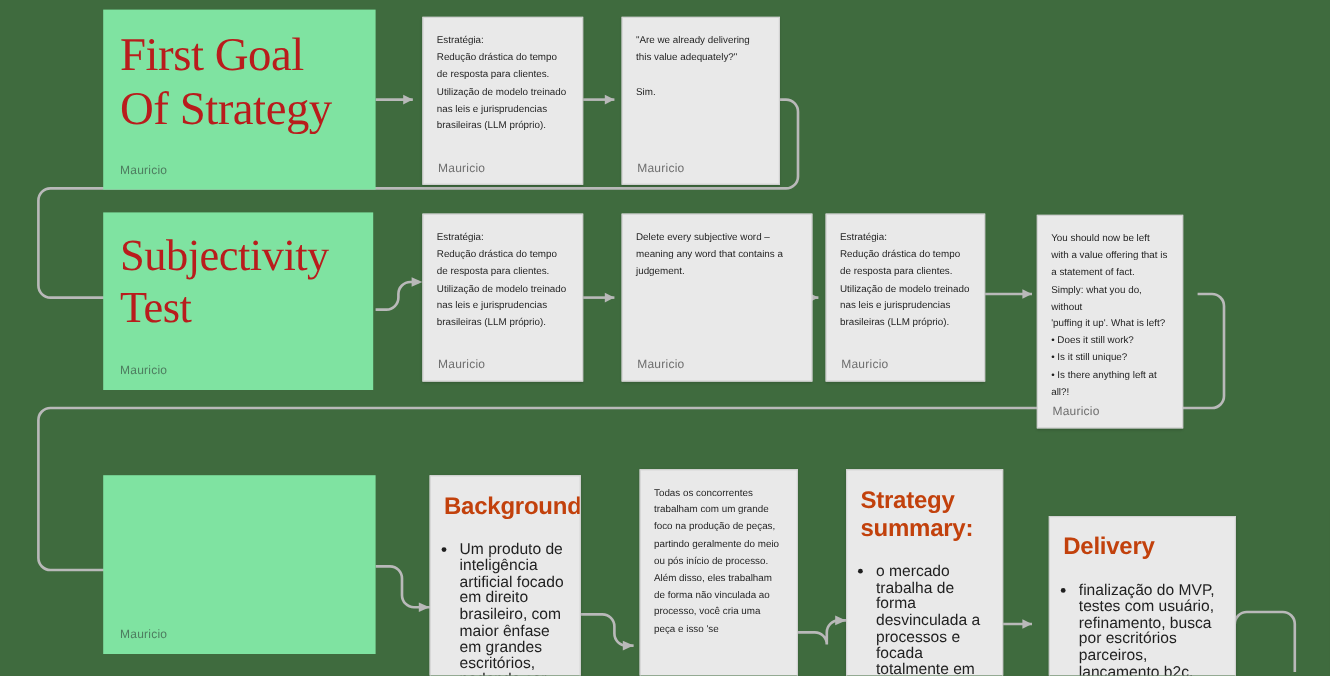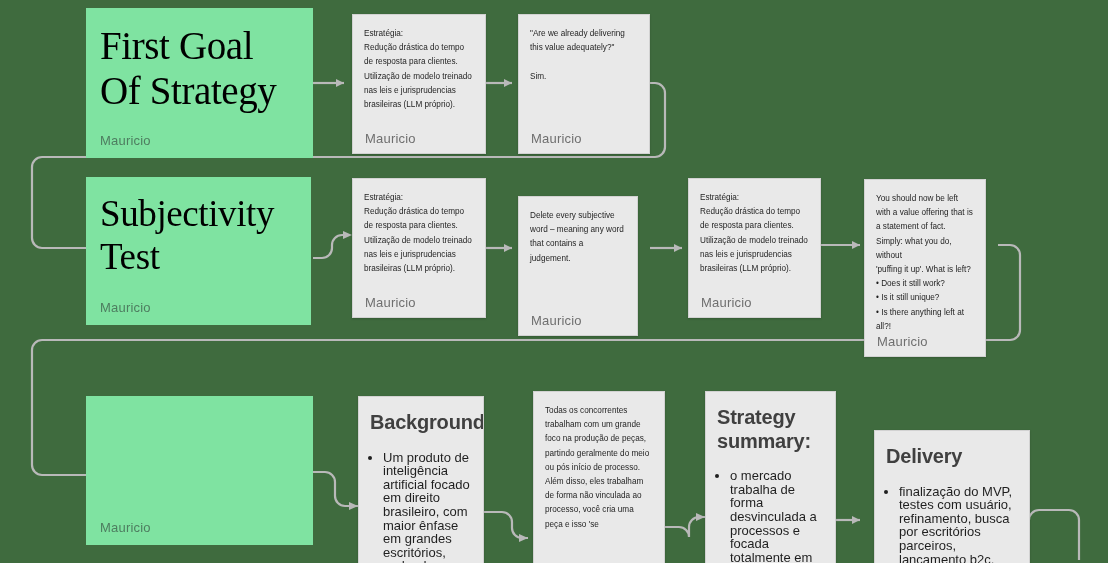--- a/index.html
+++ b/index.html
@@ -22,21 +22,21 @@
   .title-card{
     background:#7fe3a1;
     color:#1b1b1b;
     padding:16px 14px 0 14px;
   }
   .title-card .ttl{
     font-family:"Liberation Serif", serif;
     font-size:39px;
     line-height:1.15;
     letter-spacing:-0.4px;
-    color:#000000;
+    color:#b91c1c;
     font-weight:400;
     word-break:break-word;
   }
   .title-card.small .ttl{font-size:37px;font-family:Liberation Serif, serif;}
 
   .note{
     background:#e9e9e9;
     border:1px solid #d2d2d2;
     box-shadow:0 1px 2px rgba(0,0,0,.18);
     padding:12px 11px 4px 11px;
@@ -45,31 +45,31 @@
   }
   .note .body{
     font-size:8.2px;
     line-height:14.2px;
     white-space:pre-wrap;
   }
   .note .hd{
     font-size:20px;
     font-weight:bold;
     line-height:1.18;
-    color:#404040;
+    color:#c2410c;
     margin:2px 4px 16px 0;
     letter-spacing:-0.2px;
   }
   .note ul{margin:0;padding-left:13px;}
   .note li{font-size:13px;line-height:13.6px;}
 
   .author{
     position:absolute;
     left:14px;bottom:9px;
-    font-size:13px;
+    font-size:10px;
     color:#6f6f6f;
     letter-spacing:.2px;
   }
   .title-card .author{color:#4e7d60;left:14px;bottom:10px;}
   .note .author{left:12px;bottom:7px;}
 </style>
 </head>
 <body>
 
 <div id="board">
@@ -139,21 +139,21 @@
 Test</div>
     <div class="author">Mauricio</div>
   </div>
 
   <div class="card note" style="left:352px;top:178px;width:134px;height:140px;">
     <div class="body">Estratégia:
 Redução drástica do tempo de resposta para clientes. Utilização de modelo treinado nas leis e jurisprudencias brasileiras (LLM próprio).</div>
     <div class="author">Mauricio</div>
   </div>
 
-  <div class="card note" style="left:518px;top:196px;width:120px;height:140px;">
+  <div class="card note" style="left:518px;top:178px;width:159px;height:140px;">
     <div class="body">Delete every subjective word – meaning any word that contains a judgement.</div>
     <div class="author">Mauricio</div>
   </div>
 
   <div class="card note" style="left:688px;top:178px;width:133px;height:140px;">
     <div class="body">Estratégia:
 Redução drástica do tempo de resposta para clientes. Utilização de modelo treinado nas leis e jurisprudencias brasileiras (LLM próprio).</div>
     <div class="author">Mauricio</div>
   </div>
 

